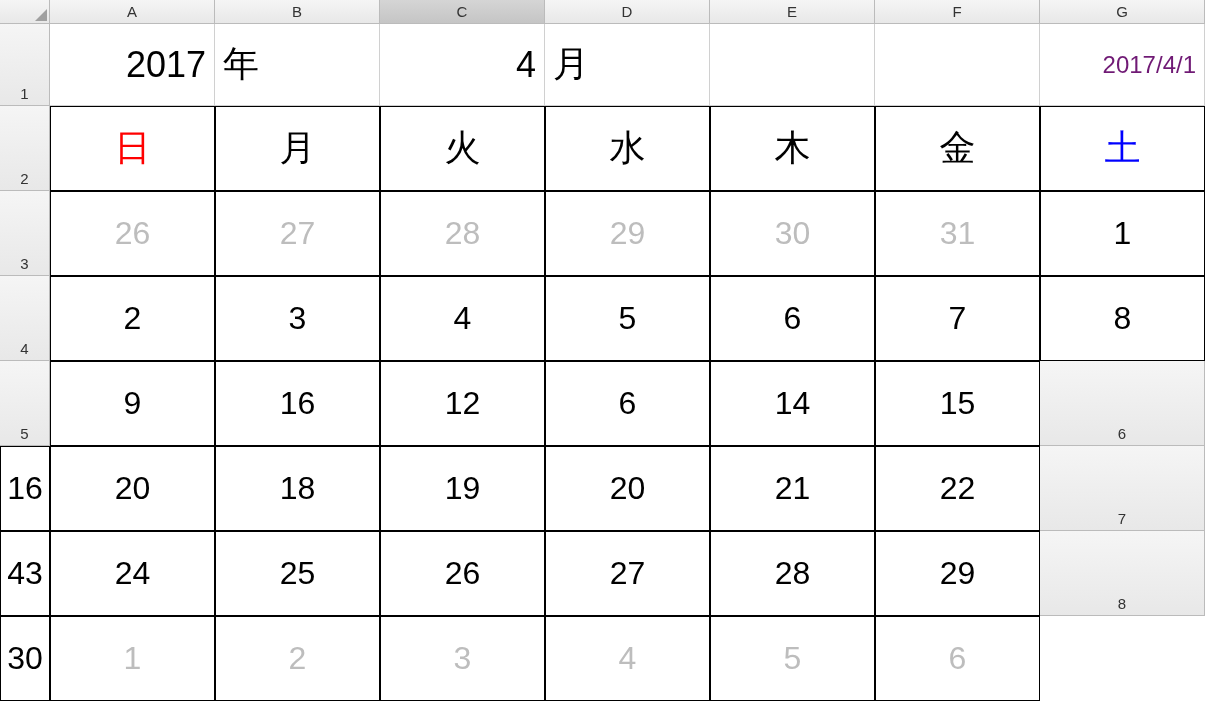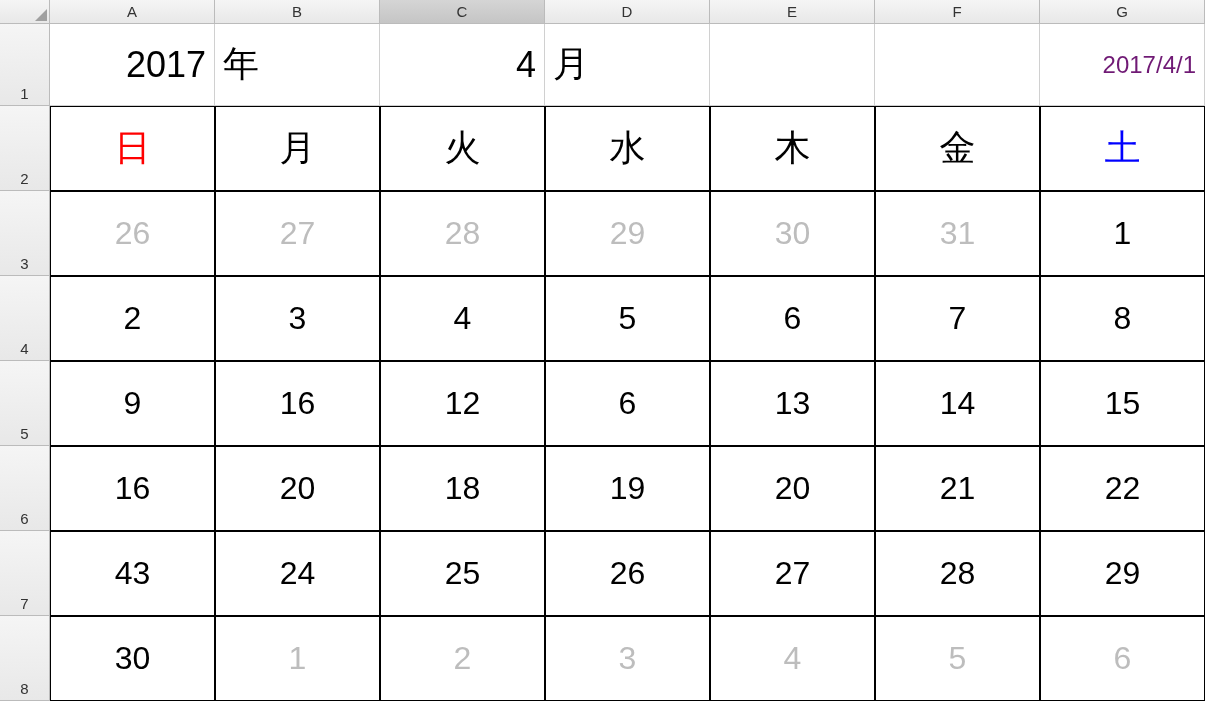--- a/index.html
+++ b/index.html
@@ -146,21 +146,20 @@
   <div class="cell cal">5</div>
   <div class="cell cal">6</div>
   <div class="cell cal">7</div>
   <div class="cell cal">8</div>
 
   <div class="row-header">5</div>
   <div class="cell cal">9</div>
   <div class="cell cal">16</div>
   <div class="cell cal">12</div>
   <div class="cell cal">6</div>
-  <div class="cell cal">13</div>
   <div class="cell cal">14</div>
   <div class="cell cal">15</div>
 
   <div class="row-header">6</div>
   <div class="cell cal">16</div>
   <div class="cell cal">20</div>
   <div class="cell cal">18</div>
   <div class="cell cal">19</div>
   <div class="cell cal">20</div>
   <div class="cell cal">21</div>

